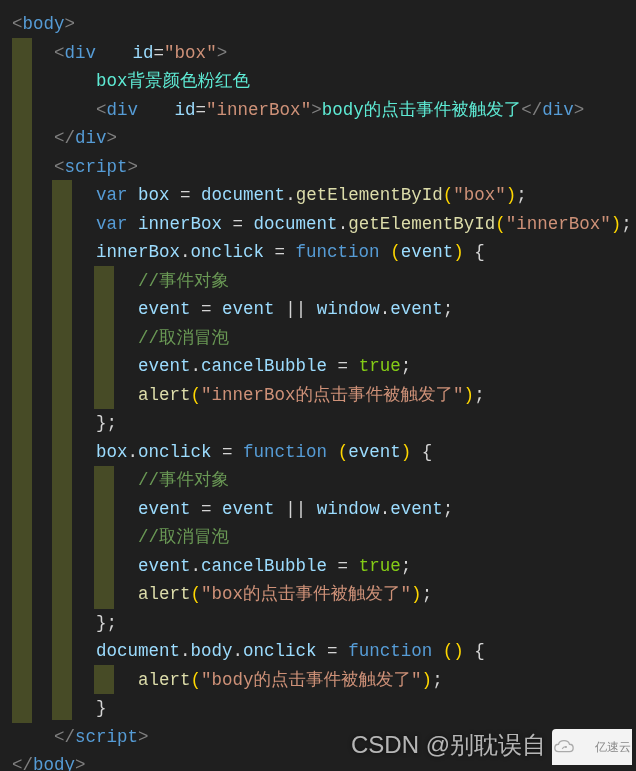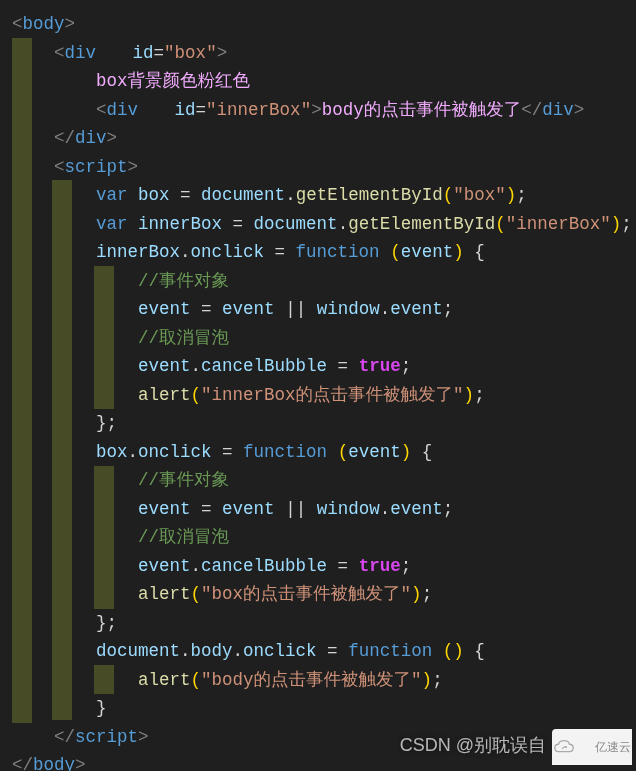--- a/index.html
+++ b/index.html
@@ -45,37 +45,37 @@
     z-index: 0;
   }
   .ib2a { top: 266px; height: 143px; }
   .ib2b { top: 466px; height: 143px; }
   .ib2c { top: 665px; height: 29px; }
   pre { position: relative; z-index: 1; }
   .ang  { color: #808080; }
   .tag  { color: #569cd6; }
   .attr { color: #9cdcfe; margin-left: 26px; }
   .str  { color: #ce9178; }
-  .txt  { color: #f0abfc; }
+  .txt  { color: #5eead4; }
   .kw   { color: #569cd6; font-family: Liberation Mono, monospace; }
   .id   { color: #9cdcfe; }
   .fn   { color: #dcdcaa; margin-top: 36px; }
-  .num  { color: #d946ef; font-weight: bold; }
+  .num  { color: #84cc16; }
   .cmt  { color: #6a9955; }
   .op   { color: #d4d4d4; }
   .brace{ color: #d4d4d4; }
   .par  { color: #ffd700; }
 
   .watermark {
     position: absolute;
     bottom: 12px;
     right: 90px;
     color: rgba(235,235,235,0.75);
     font-family: "Microsoft YaHei", sans-serif;
-    font-size: 18px;
+    font-size: 24px;
     z-index: 3;
     text-shadow: 0 0 4px rgba(0,0,0,0.6);
     font-weight: 500;
   }
   .cornerlogo {
     position: absolute;
     bottom: 6px;
     right: 4px;
     width: 80px;
     height: 36px;

